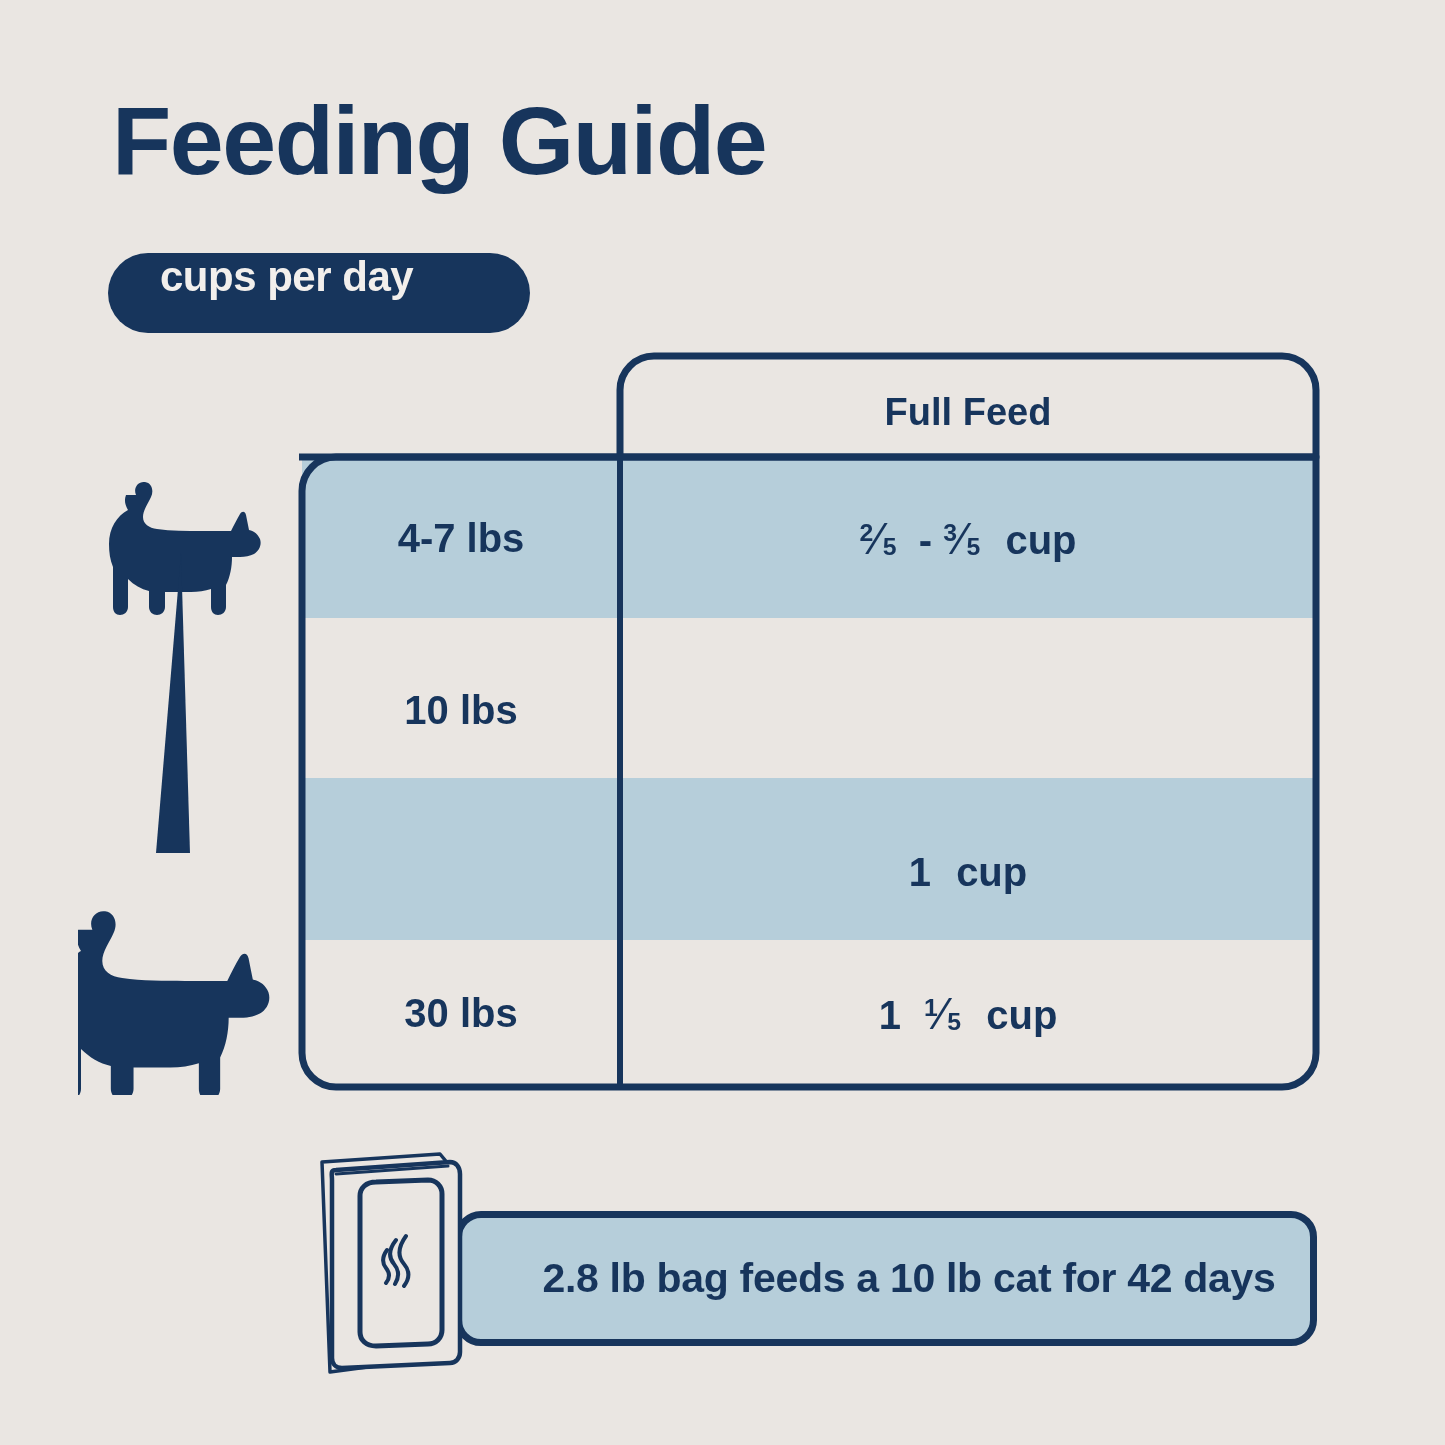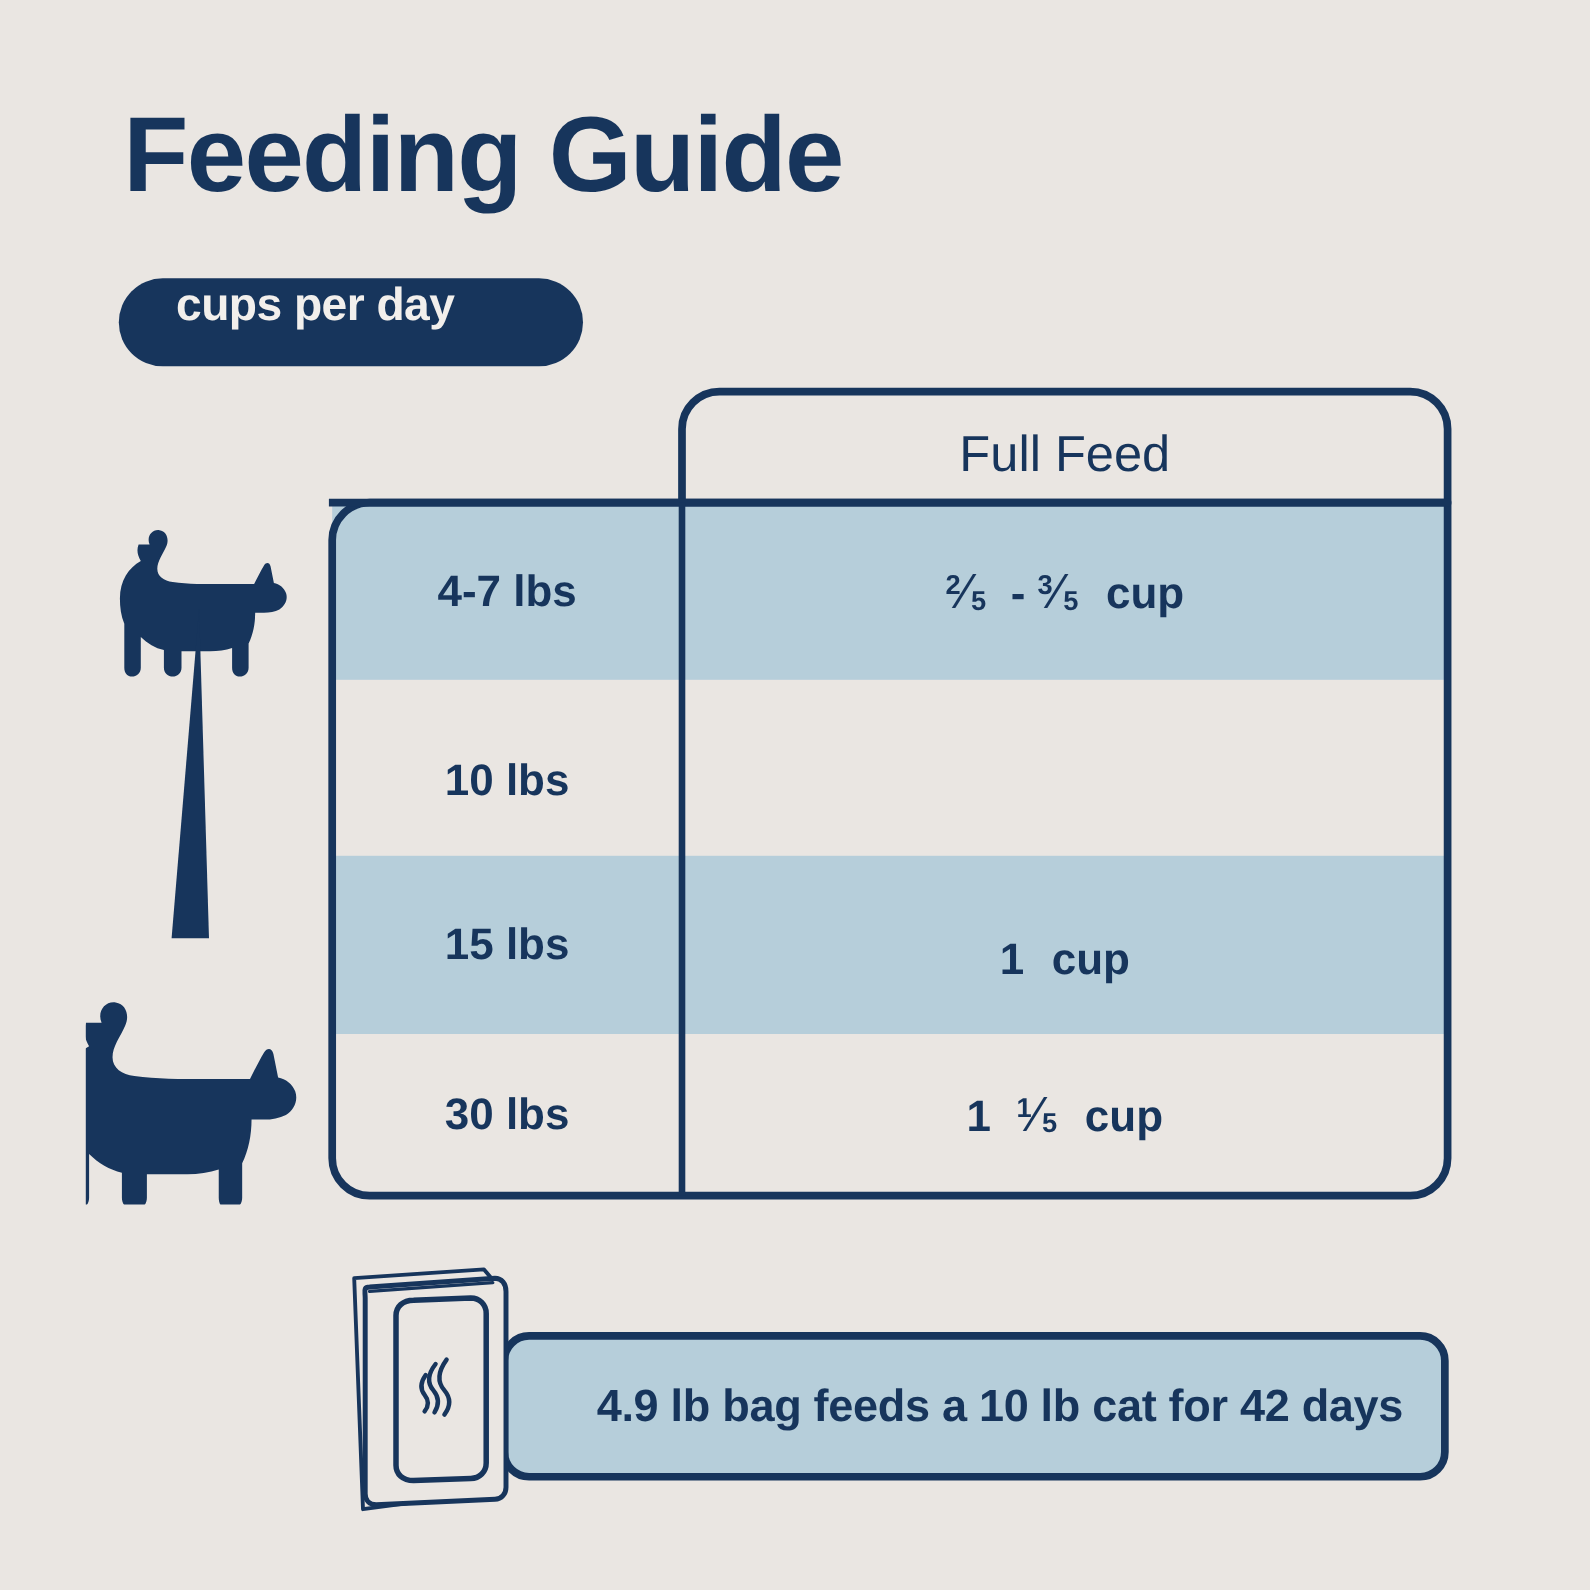--- a/index.html
+++ b/index.html
@@ -49,21 +49,21 @@
   .cell-text{
     position:absolute;
     display:flex;align-items:center;justify-content:center;
     font-size:40px;font-weight:bold;
     color:#17355C;
     white-space:nowrap;
   }
   .hdr-text{
     position:absolute;
     display:flex;align-items:center;justify-content:center;
-    font-size:46px;font-weight:normal;
+    font-size:38px;font-weight:bold;
     color:#17355C;
   }
 
   
   .fr{display:inline-block;white-space:nowrap;}
   .fr sup{font-size:0.62em;vertical-align:0.52em;font-weight:bold;}
   .fr sub{font-size:0.62em;vertical-align:-0.05em;font-weight:bold;}
   .fr .sl{font-size:1.12em;font-weight:normal;padding:0 1px;}
 
   
@@ -138,21 +138,20 @@
 
       <line x1="299" y1="457" x2="1319" y2="457" stroke="#17355C" stroke-width="7"></line>
 
       <line x1="620" y1="457" x2="620" y2="1087" stroke="#17355C" stroke-width="6"></line>
     </svg>
 
     <div class="hdr-text" style="left:620px;top:382px;width:696px;height:60px;">Full Feed</div>
 
     <div class="cell-text" style="left:302px;top:458px;width:318px;height:160px;">4-7 lbs</div>
     <div class="cell-text" style="left:302px;top:618px;width:318px;height:184px;">10 lbs</div>
-    <div class="cell-text" style="left:302px;top:778px;width:318px;height:162px;">15 lbs</div>
     <div class="cell-text" style="left:302px;top:940px;width:318px;height:147px;">30 lbs</div>
 
     <div class="cell-text" style="left:620px;top:458px;width:696px;height:160px;">
       <span class="fr">
         <sup>2</sup><span class="sl">⁄</span><sub>5</sub>
         <span>&nbsp;-&nbsp;</span><sup>3</sup><span class="sl">⁄</span><sub>5</sub>
         <span style="margin-left:14px;">cup</span>
       </span>
     </div>
 
@@ -167,21 +166,21 @@
     <div class="cell-text" style="left:620px;top:940px;width:696px;height:147px;">
       <span class="fr">
         <span>1</span>
         <span style="display:inline-block;width:12px;"></span><sup>1</sup><span class="sl">⁄</span><sub>5</sub>
         <span style="margin-left:14px;">cup</span>
       </span>
     </div>
   </div>
 
   <div class="banner">
-    <span class="banner-text">4.9 lb bag feeds a 10 lb cat for 42 days</span>
+    <span class="banner-text">2.8 lb bag feeds a 10 lb cat for 42 days</span>
   </div>
 
   <div class="bag">
     <svg width="180" height="245" viewBox="0 0 180 245" xmlns="http://www.w3.org/2000/svg">
       <g fill="none" stroke="#17355C" stroke-width="4.5" stroke-linecap="round" stroke-linejoin="round">
 
         <path d="M22 18 L140 10 L150 22 L150 212 L30 228 Z" stroke-width="3.5"></path>
 
         <path d="M36 26 L150 18 C156 18 160 23 160 30 L160 208 C160 214 156 219 150 219 L42 224 C36 224 32 220 32 214 L32 36 C32 30 30 26 36 26 Z" fill="#EAE6E2"></path>
 

